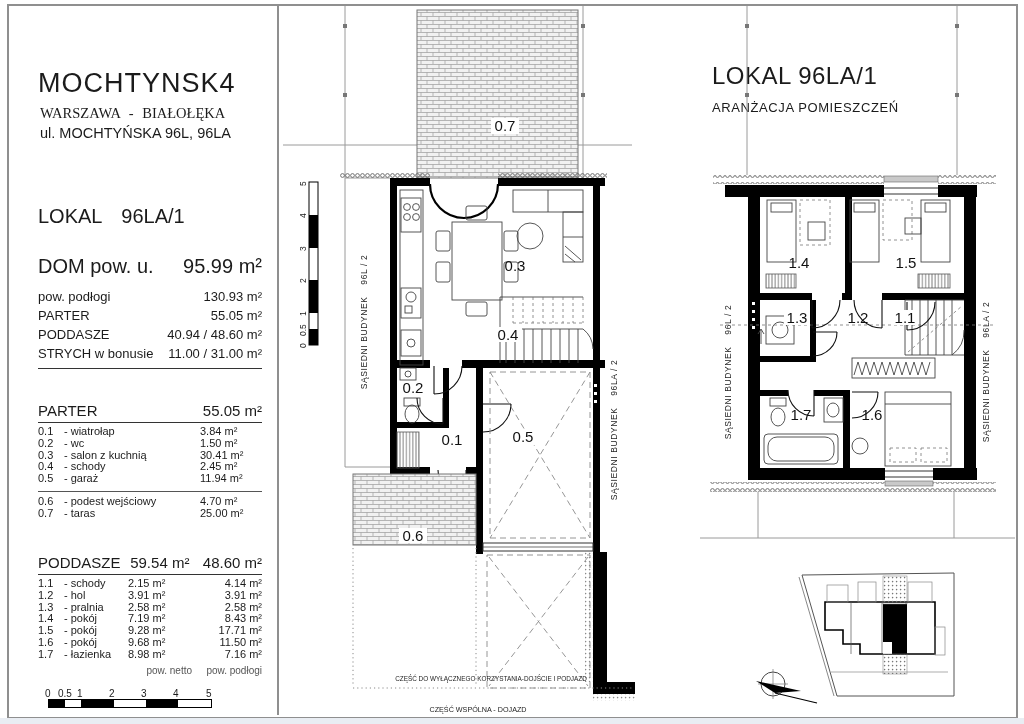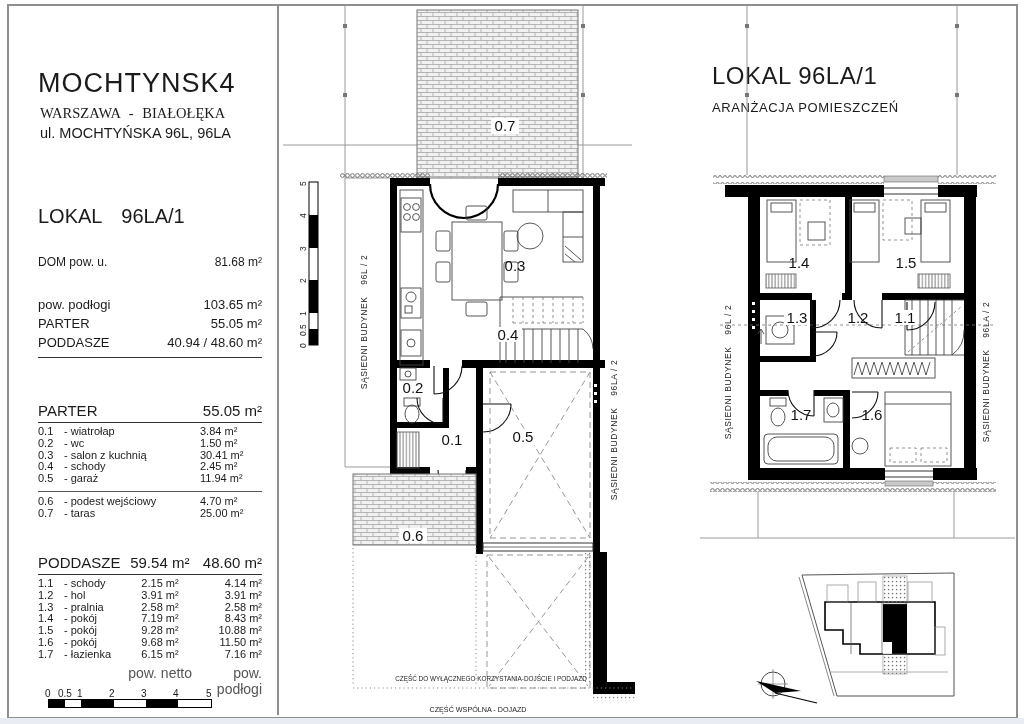--- a/index.html
+++ b/index.html
@@ -8,36 +8,36 @@
   .frame{position:absolute;left:7px;top:4px;width:1007px;height:711px;border:2px solid #8f8f8f;}
   .divider{position:absolute;left:277px;top:4px;width:2px;height:711px;background:#8f8f8f;}
   .bstrip{position:absolute;left:0;top:718px;width:1024px;height:6px;background:#e9edf3;}
   .abs{position:absolute;}
   
   .proj{left:38px;top:68px;font-size:27px;letter-spacing:1px;}
   .addr1{left:40px;top:105px;font-size:14.5px;word-spacing:5px;font-family:Liberation Serif, serif;}
   .addr2{left:40px;top:125px;font-size:14.5px;}
   .unit{left:38px;top:205px;font-size:20px;word-spacing:14px;}
   .summ{left:38px;top:255px;width:224px;}
-  .summ .main{display:flex;justify-content:space-between;font-size:12px;margin-bottom:26px;}
+  .summ .main{display:flex;justify-content:space-between;font-size:20px;margin-bottom:9px;}
   .summ .sr{display:flex;justify-content:space-between;font-size:13px;line-height:19px;}
   .rule{border-top:1.6px solid #333;margin-top:5px;}
   .tbl{left:38px;width:224px;font-size:11px;}
   .tbl .th{display:flex;font-size:15px;border-bottom:1.5px solid #333;padding-bottom:3px;margin-bottom:3px;}
   .tbl .th .t{flex:1;}
   .tbl .th .a{width:74px;text-align:right;}
   .tbl .th .a2{width:78px;text-align:right;}
   .r{display:flex;line-height:11.8px;}
   .no{width:26px;}
   .nm{flex:1;}
   .ar{width:62px;text-align:left;}
-  .v1{width:64px;text-align:center;}
+  .v1{width:64px;text-align:left;}
   .v2{width:70px;text-align:right;}
   .mid{border-top:1px solid #555;margin:6px 0 4px 0;}
-  .fn{display:flex;margin-top:4px;font-size:14px;color:#555;}
+  .fn{display:flex;margin-top:4px;font-size:10px;color:#555;}
   .fn .s{flex:1;}
   .fn .v1,.fn .v2{text-align:right;}
   
   .sbar{left:48px;top:688px;width:166px;height:22px;}
   .sbar .lab{position:absolute;top:0;font-size:10px;}
   .sbar .bar{position:absolute;left:0;top:11px;width:162px;height:7px;border:1px solid #000;display:flex;}
   .sbar .sg{height:100%;}
   
   .r-title{left:712px;top:62px;font-size:24px;letter-spacing:.5px;}
   .r-sub{left:712px;top:100px;font-size:13px;letter-spacing:.6px;}
@@ -65,33 +65,37 @@
   <div class="bstrip"></div>
 
   <div class="abs proj">MOCHTYNSK4</div>
   <div class="abs addr1">WARSZAWA - BIAŁOŁĘKA</div>
   <div class="abs addr2">ul. MOCHTYŃSKA 96L, 96LA</div>
   <div class="abs unit">LOKAL 96LA/1</div>
 
   <div class="abs summ">
     <div class="main">
       <span>DOM pow. u.</span>
-      <span>81.68 m²</span>
+      <span>95.99 m²</span>
     </div>
     <div class="sr">
       <span>pow. podłogi</span>
-      <span>103.65 m²</span>
+      <span>130.93 m²</span>
     </div>
     <div class="sr">
       <span>PARTER</span>
       <span>55.05 m²</span>
     </div>
     <div class="sr">
       <span>PODDASZE</span>
       <span>40.94 / 48.60 m²</span>
+    </div>
+    <div class="sr">
+      <span>STRYCH w bonusie</span>
+      <span>11.00 / 31.00 m²</span>
     </div>
     <div class="rule"></div>
   </div>
 
   <div class="abs tbl" style="top:402px;">
     <div class="th">
       <span class="t">PARTER</span>
       <span class="a">55.05 m²</span>
     </div>
     <div class="r">
@@ -159,32 +163,32 @@
     <div class="r">
         <span class="no">1.4</span>
         <span class="nm">- pokój</span>
         <span class="v1">7.19 m²</span>
         <span class="v2">8.43 m²</span>
       </div>
     <div class="r">
         <span class="no">1.5</span>
         <span class="nm">- pokój</span>
         <span class="v1">9.28 m²</span>
-        <span class="v2">10.88 m²</span>
+        <span class="v2">17.71 m²</span>
       </div>
     <div class="r">
         <span class="no">1.6</span>
         <span class="nm">- pokój</span>
         <span class="v1">9.68 m²</span>
         <span class="v2">11.50 m²</span>
       </div>
     <div class="r">
         <span class="no">1.7</span>
         <span class="nm">- łazienka</span>
-        <span class="v1">6.15 m²</span>
+        <span class="v1">8.98 m²</span>
         <span class="v2">7.16 m²</span>
       </div>
     <div class="fn">
       <span class="s"></span>
       <span class="v1">pow. netto</span>
       <span class="v2">pow. podłogi</span>
     </div>
   </div>
 
   <div class="abs sbar">

